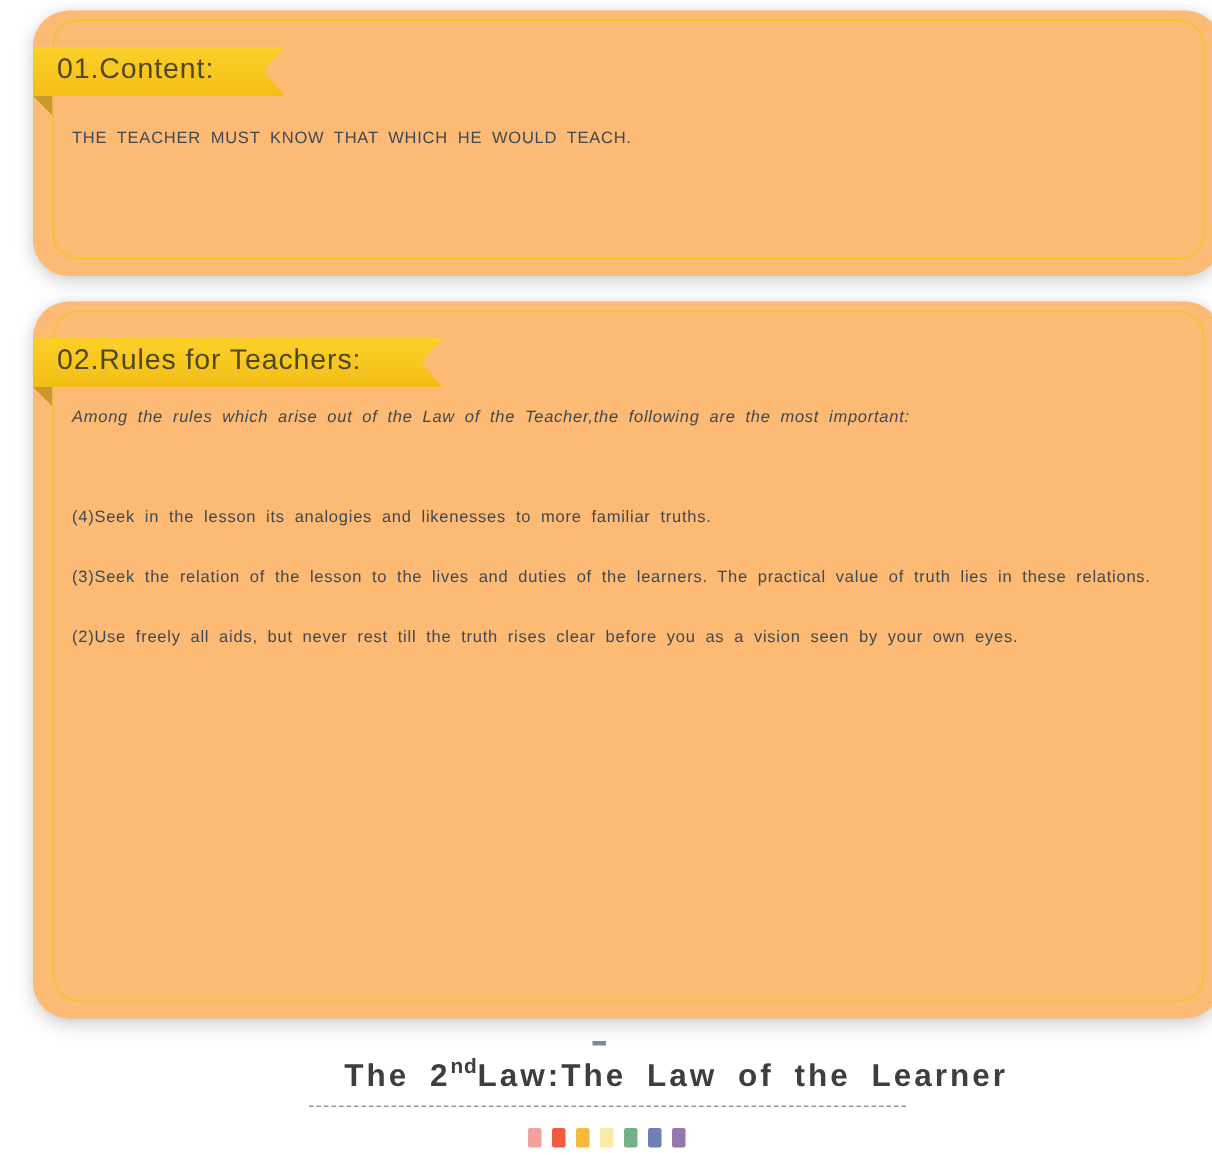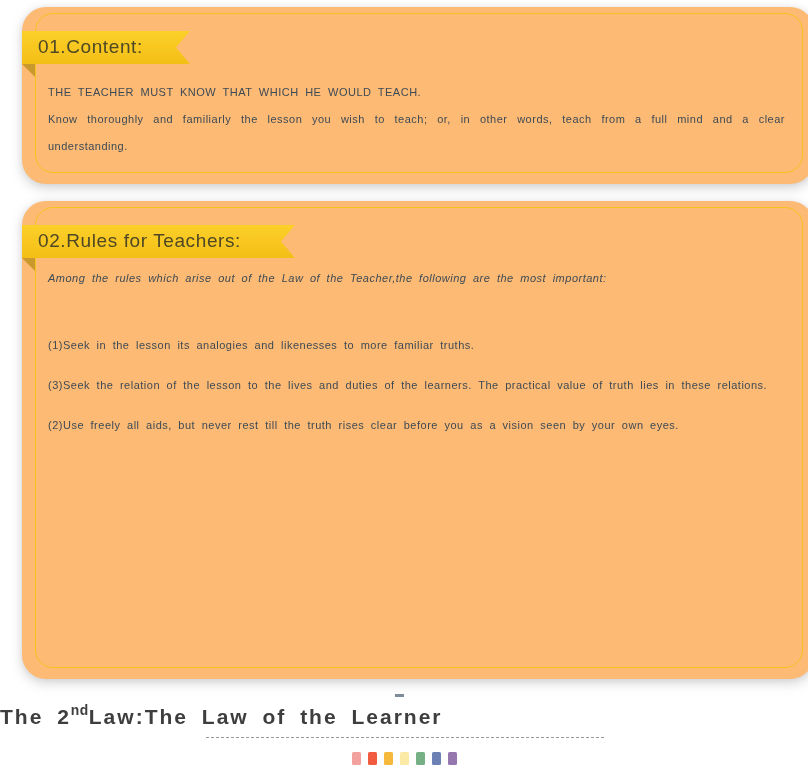--- a/index.html
+++ b/index.html
@@ -63,21 +63,21 @@
   .card-body p.rule  { margin-bottom: 13px; }
 
   
   .mini-dash {
     position: absolute; top: 694px; left: 50%;
     width: 9px; height: 2.5px; margin-left: -9px;
     background: #7E8B98;
   }
   .footer-title {
     position: absolute; top: 703px; left: 0; width: 672px;
-    margin: 0; text-align: left;
+    margin: 0; text-align: right;
     font-size: 21px; font-weight: bold;
     letter-spacing: 2px; word-spacing: 6px;
     color: var(--title-text, #3E3E3E);
   }
   .footer-title sup {
     font-size: 0.66em; letter-spacing: 0.5px;
     vertical-align: super; position: relative; top: -1px;
   }
   .dashed-rule {
     position: absolute; top: 737px; left: 206px; width: 398px; height: 0;
@@ -95,33 +95,32 @@
 <div class="page">
 
   <section class="card card-1">
     <div class="card-border"></div>
     <div class="ribbon">
       <span>01.Content:</span>
     </div>
     <div class="ribbon-fold"></div>
     <div class="card-body">
       <p>THE TEACHER MUST KNOW THAT WHICH HE WOULD TEACH.</p>
-      <p>Know thoroughly and familiarly the lesson you wish to teach; or, in other words, teach from a full mind and a clear understanding.</p>
     </div>
   </section>
 
   <section class="card card-2">
     <div class="card-border"></div>
     <div class="ribbon">
       <span>02.Rules for Teachers:</span>
     </div>
     <div class="ribbon-fold"></div>
     <div class="card-body">
       <p class="intro">Among the rules which arise out of the Law of the Teacher,the following are the most important:</p>
-      <p class="rule">(1)Seek in the lesson its analogies and likenesses to more familiar truths.</p>
+      <p class="rule">(4)Seek in the lesson its analogies and likenesses to more familiar truths.</p>
       <p class="rule">(3)Seek the relation of the lesson to the lives and duties of the learners. The practical value of truth lies in these relations.</p>
       <p class="rule">(2)Use freely all aids, but never rest till the truth rises clear before you as a vision seen by your own eyes.</p>
     </div>
   </section>
 
   <div class="mini-dash"></div>
   <h1 class="footer-title"><span>The 2</span><sup>nd</sup><span>Law:The Law of the Learner</span></h1>
   <div class="dashed-rule"></div>
   <div class="palette-row">
       <span class="swatch" style="background: rgb(242, 161, 158);"></span>

